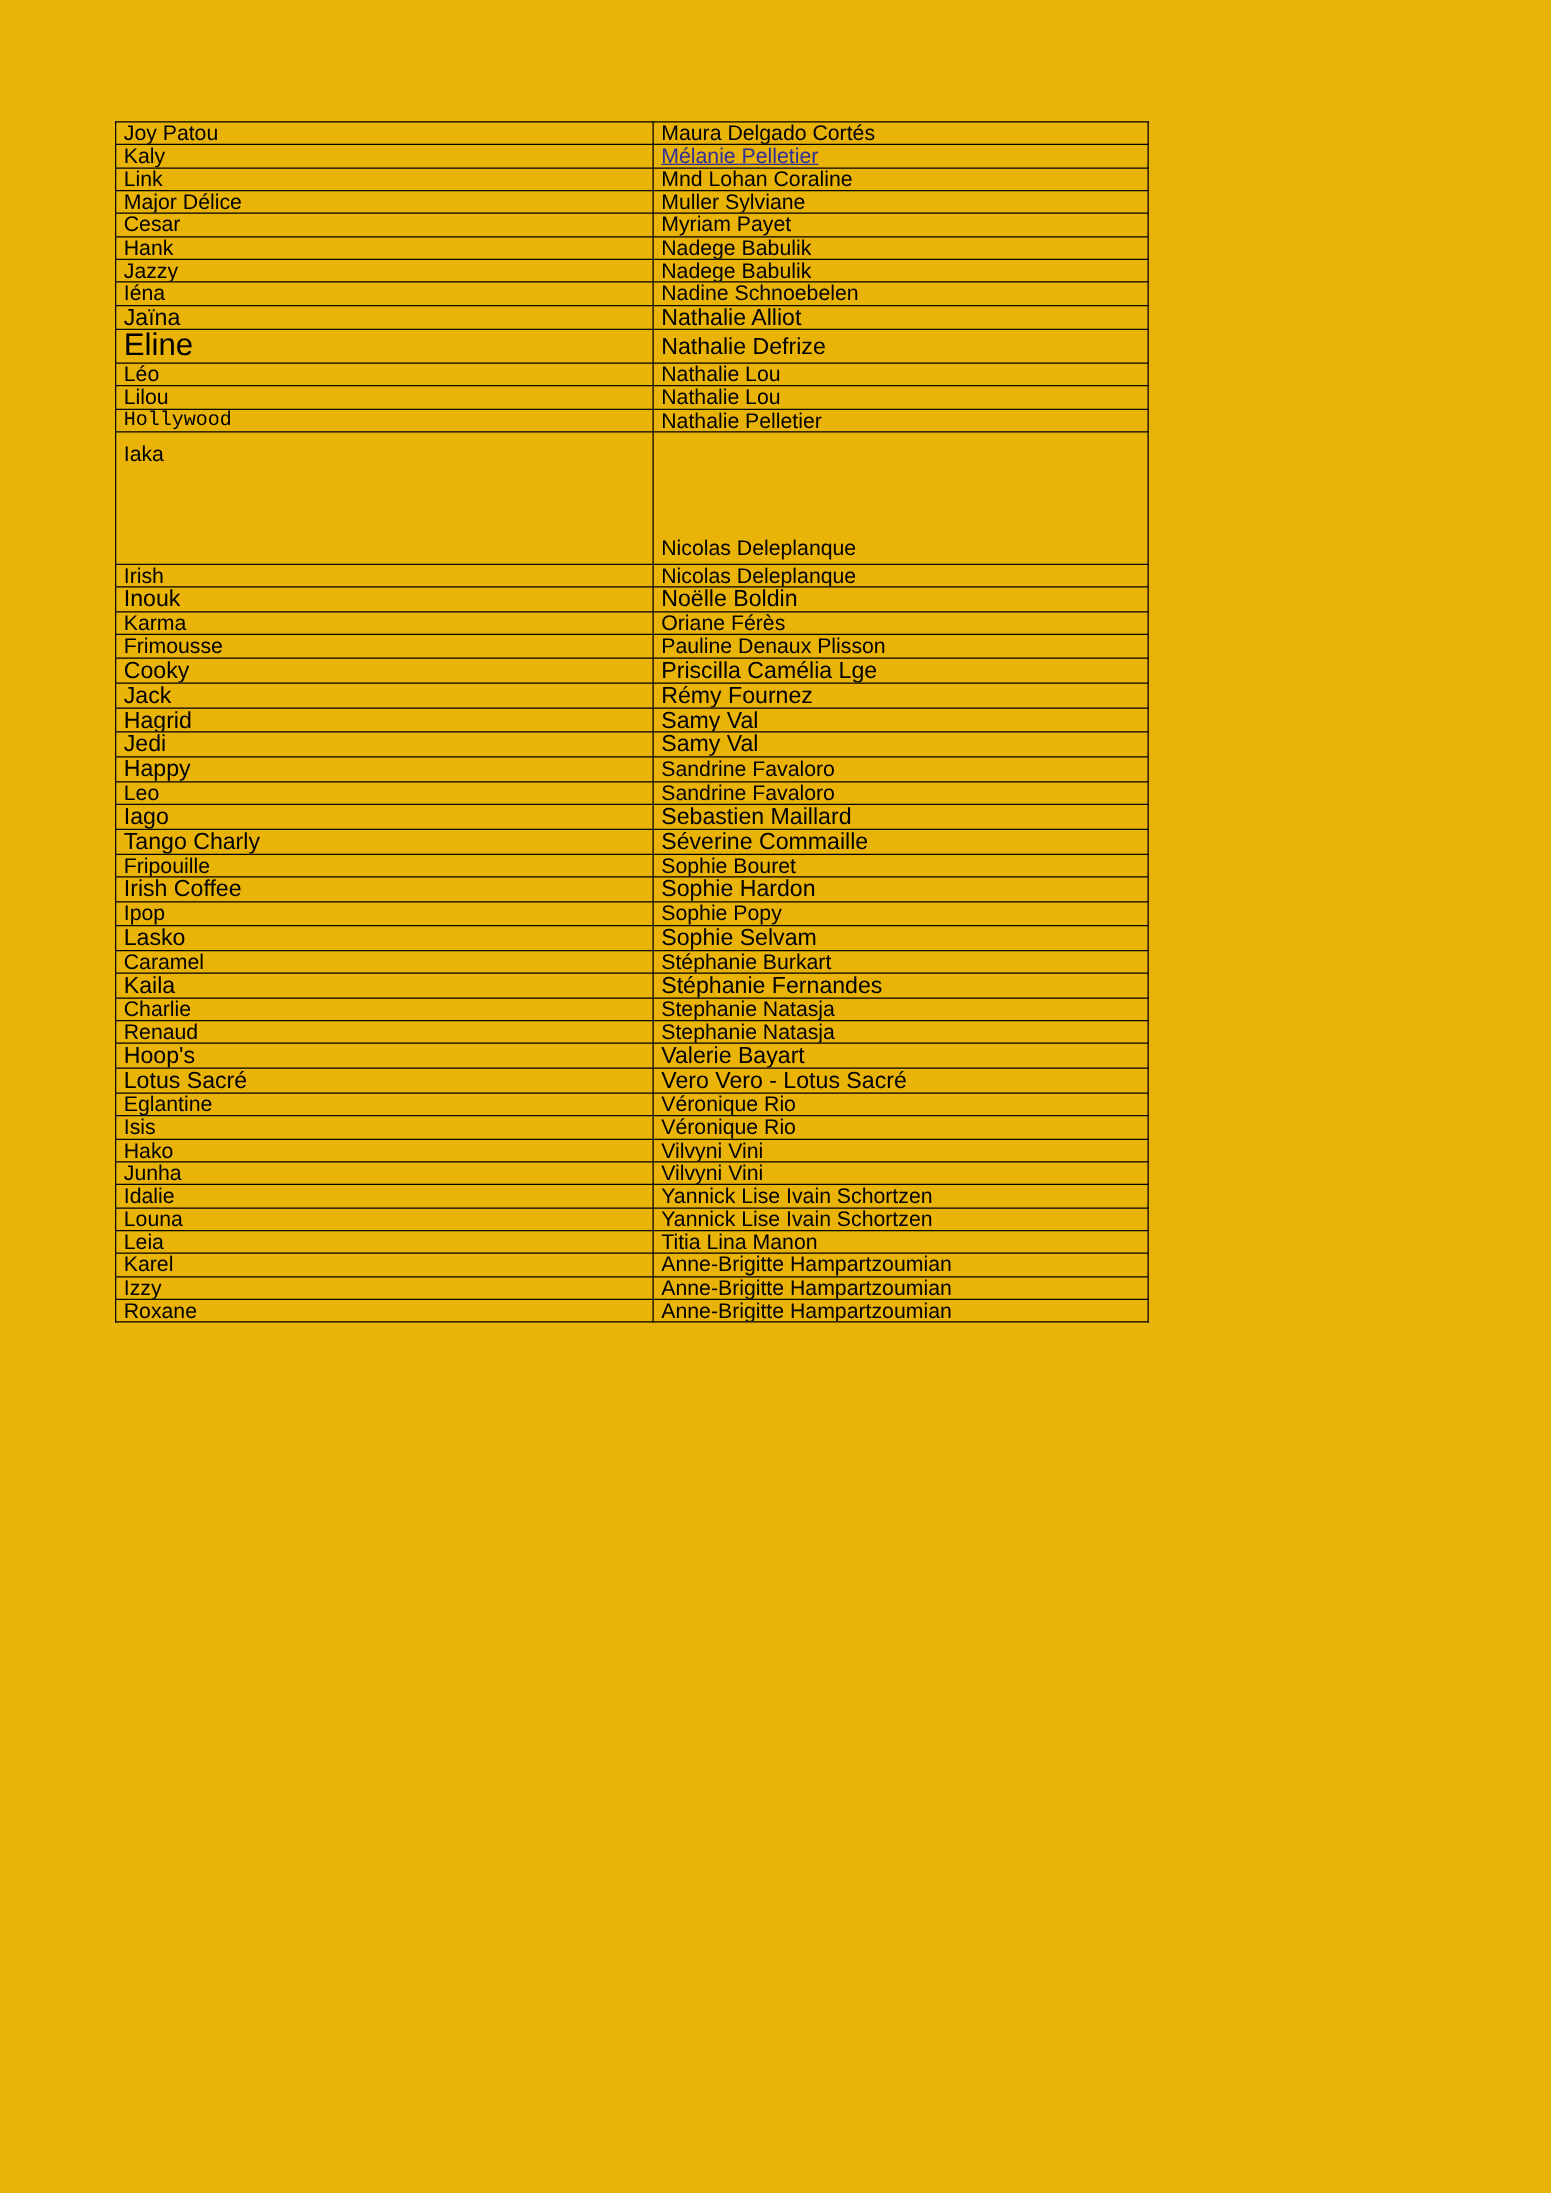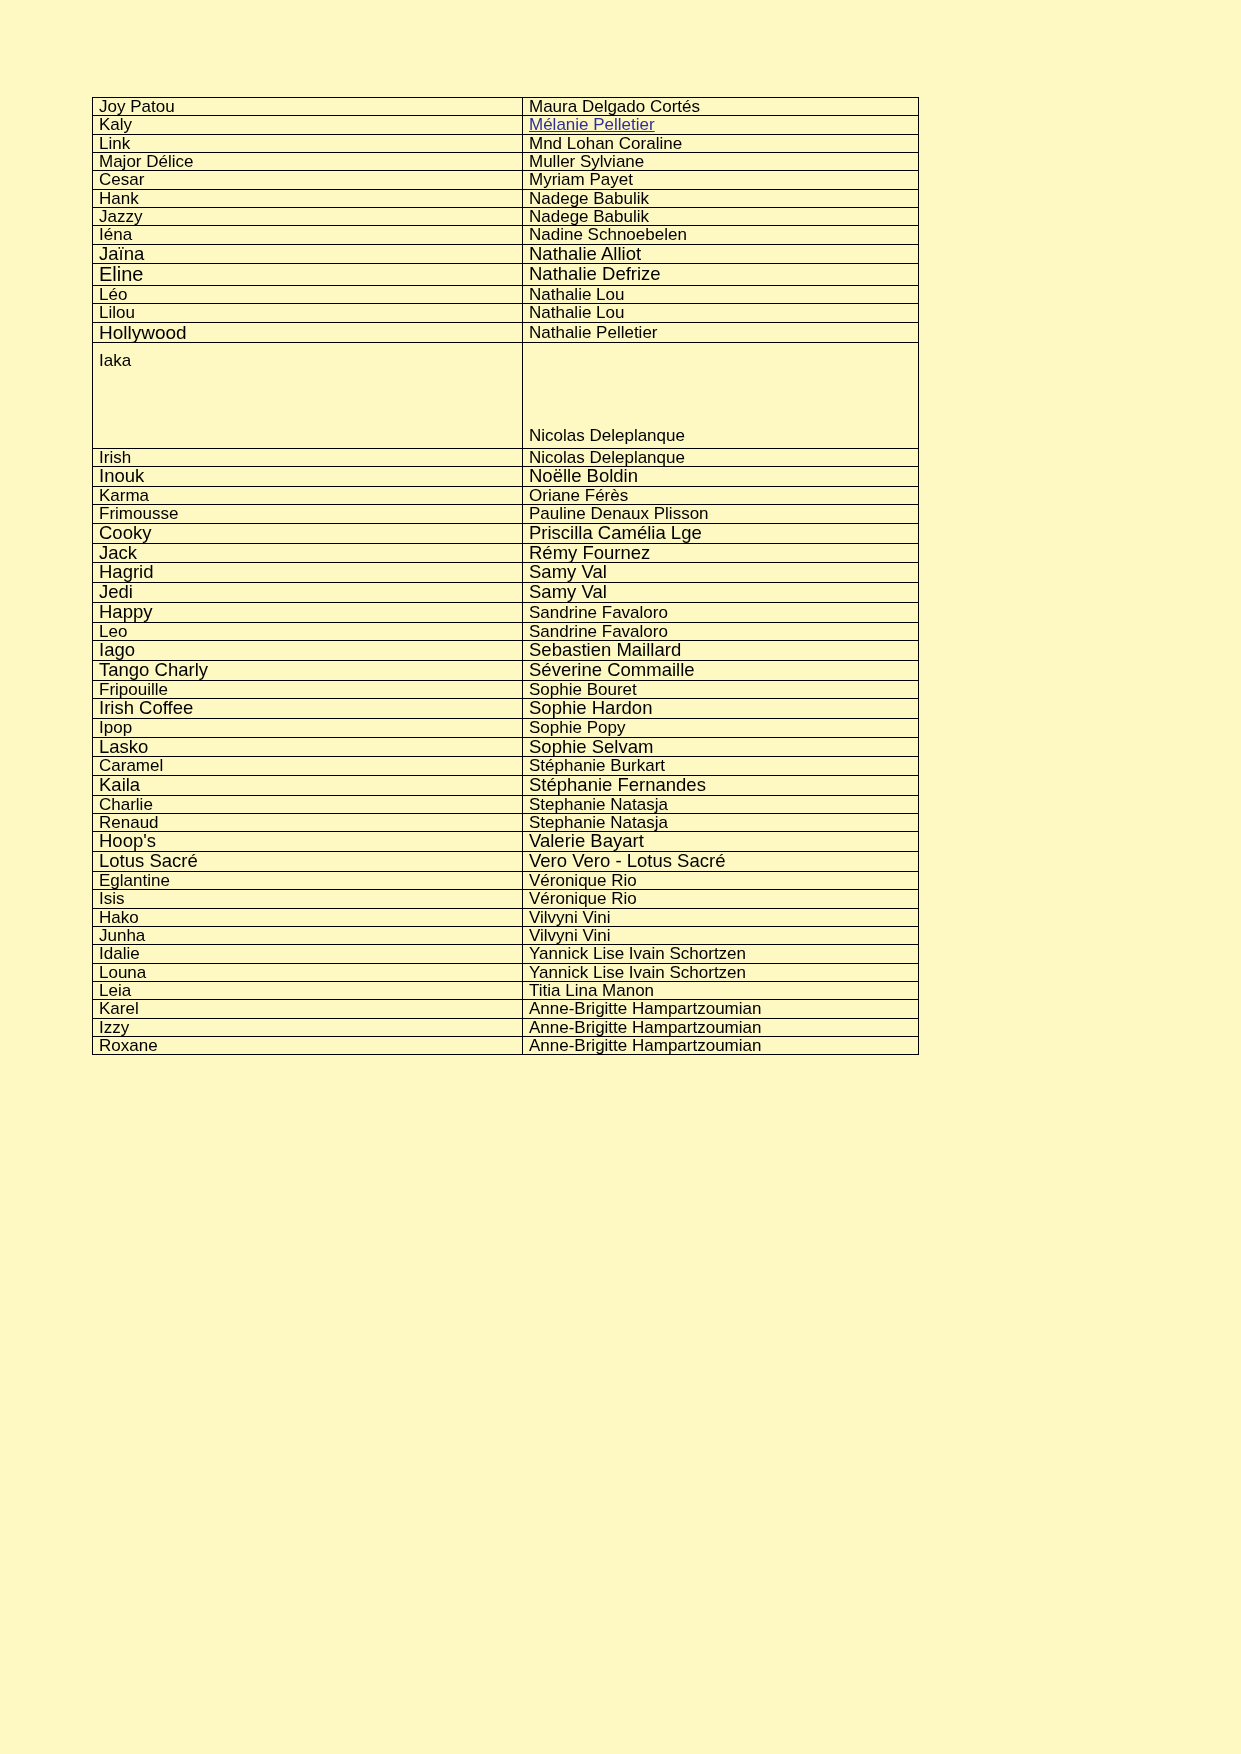--- a/index.html
+++ b/index.html
@@ -14,21 +14,21 @@
     color: #000000;
     position: relative;
     overflow: hidden;
   }
   .page {
     position: absolute;
     left: 0;
     top: 0;
     width: 1241px;
     height: 1754px;
-    background: #fef9c3;
+    background: #eab308;
   }
   .doc-table {
     position: absolute;
     left: 92px;
     top: 97px;
     width: 826px;
     border-collapse: collapse;
     table-layout: fixed;
   }
   .doc-table td {
@@ -36,24 +36,24 @@
     padding: 0 5px 0 6px;
     vertical-align: middle;
     white-space: nowrap;
     overflow: hidden;
     line-height: 1.02;
   }
   .col-a { width: 430px; }
   .col-b { width: 396px; }
 
   
-  .fs-sm   { font-size: 19px; }
+  .fs-sm   { font-size: 16px; font-family: Liberation Mono, monospace; }
   .fs-base { font-size: 17px; }
   .fs-md   { font-size: 18.5px; }
-  .fs-lg   { font-size: 20px; }
+  .fs-lg   { font-size: 25px; }
 
   .blue { color: #2f2f9c; text-decoration: underline; }
 
   
   tr.tall td { height: 96px; vertical-align: top; padding-top: 9px; margin-top: 44px; }
   tr.tall td.bottomcell { vertical-align: bottom; padding-top: 0; padding-bottom: 4px; }
 
   .indent { padding-left: 11px; margin-top: 28px; }
 </style>
 </head>

